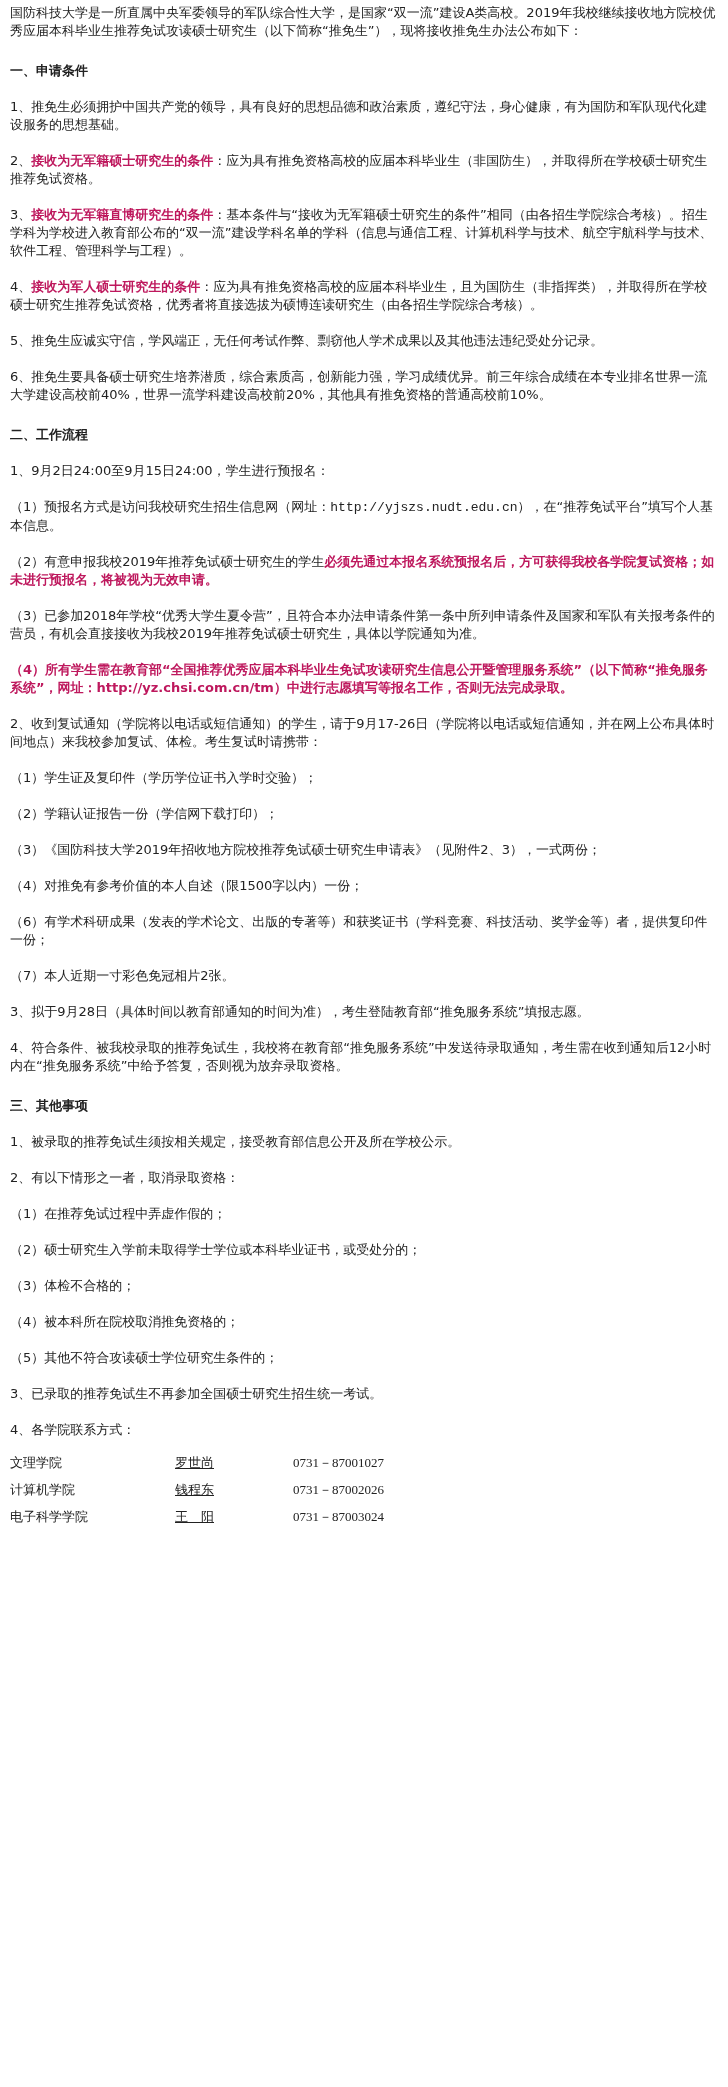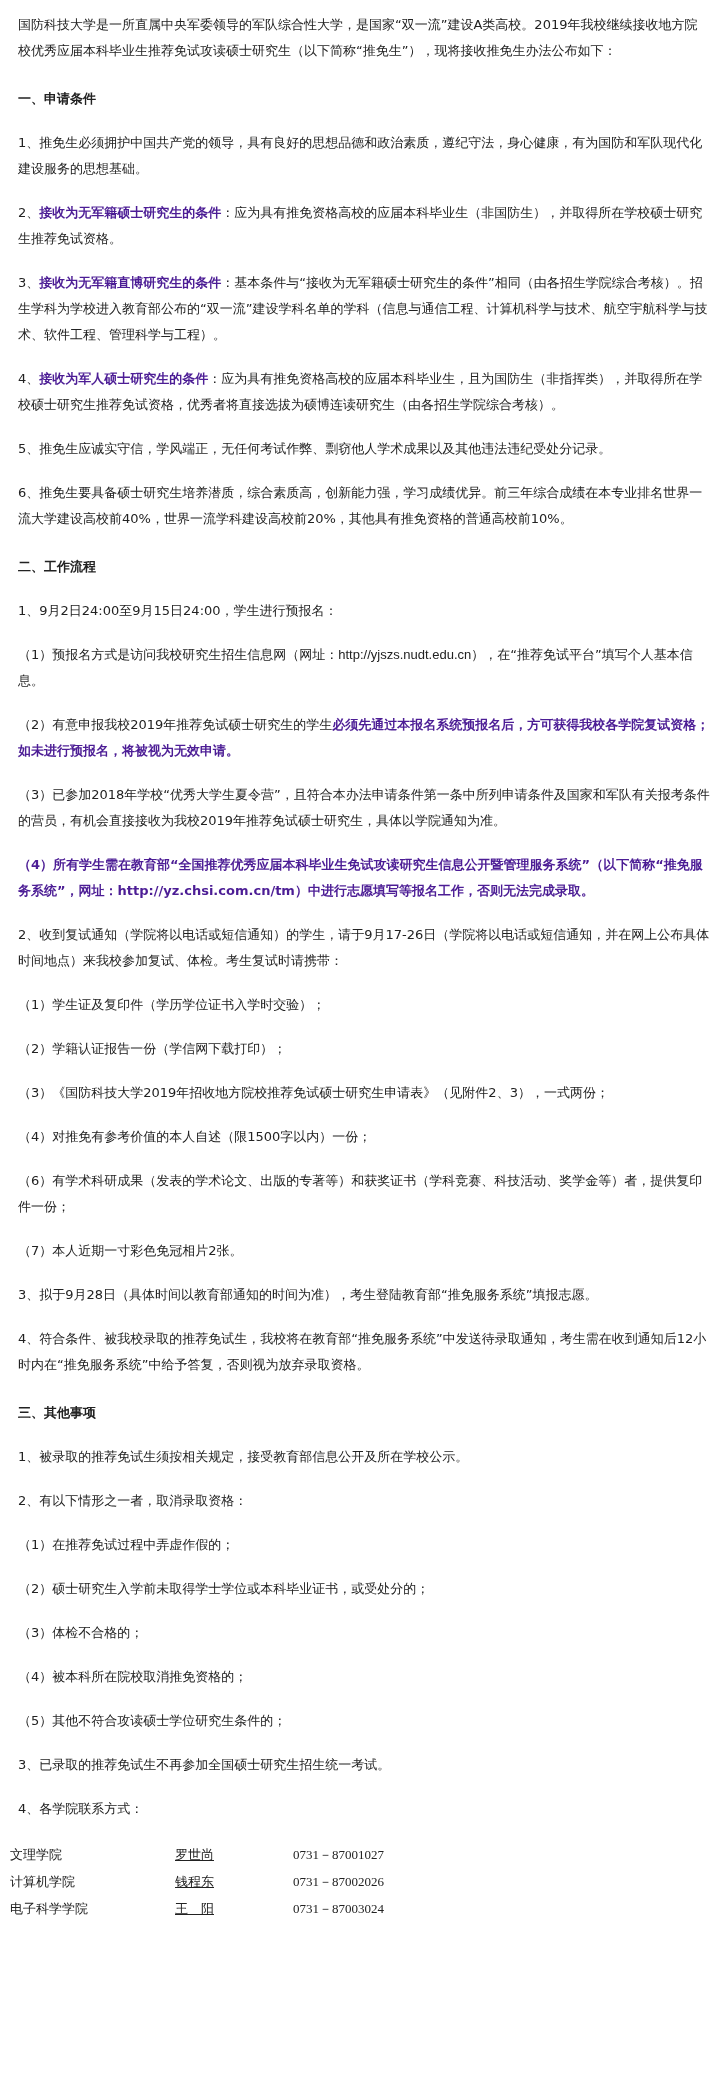--- a/index.html
+++ b/index.html
@@ -3,30 +3,30 @@
 <meta charset="utf-8">
 <style>
   html, body { margin: 0; padding: 0; background: #ffffff; }
   body {
     width: 728px;
     font-family: "DejaVu Sans", "Liberation Sans", sans-serif;
     font-size: 13px;
     color: #222222;
   }
   .doc { padding: 4px 10px 10px 10px; }
-  p { margin: 8px; line-height: 26px; }
+  p { margin: 0; line-height: 18px; }
   .gap { margin-top: 18px; }
   .section-title { font-weight: bold; margin-top: 22px; }
-  b { font-weight: bold; color: #4c1d95; }
+  b { font-weight: bold; color: #be185d; }
   .contact-row { display: flex; line-height: 27px; }
-  .contact-row:first-of-type { margin-top: 19px; }
+  .contact-row:first-of-type { margin-top: 10px; }
   .c-college { width: 165px; }
   .c-name { width: 118px; text-decoration: underline; }
   .c-phone { width: 200px; font-family: Liberation Serif, serif; }
-  .url { font-family: Liberation Sans, sans-serif; }
+  .url { font-family: Liberation Mono, monospace; }
 </style>
 </head>
 <body>
 
 <div class="doc">
 
   <p>国防科技大学是一所直属中央军委领导的军队综合性大学，是国家“双一流”建设A类高校。2019年我校继续接收地方院校优秀应届本科毕业生推荐免试攻读硕士研究生（以下简称“推免生”），现将接收推免生办法公布如下：</p>
 
   <p class="section-title">一、申请条件</p>
 

